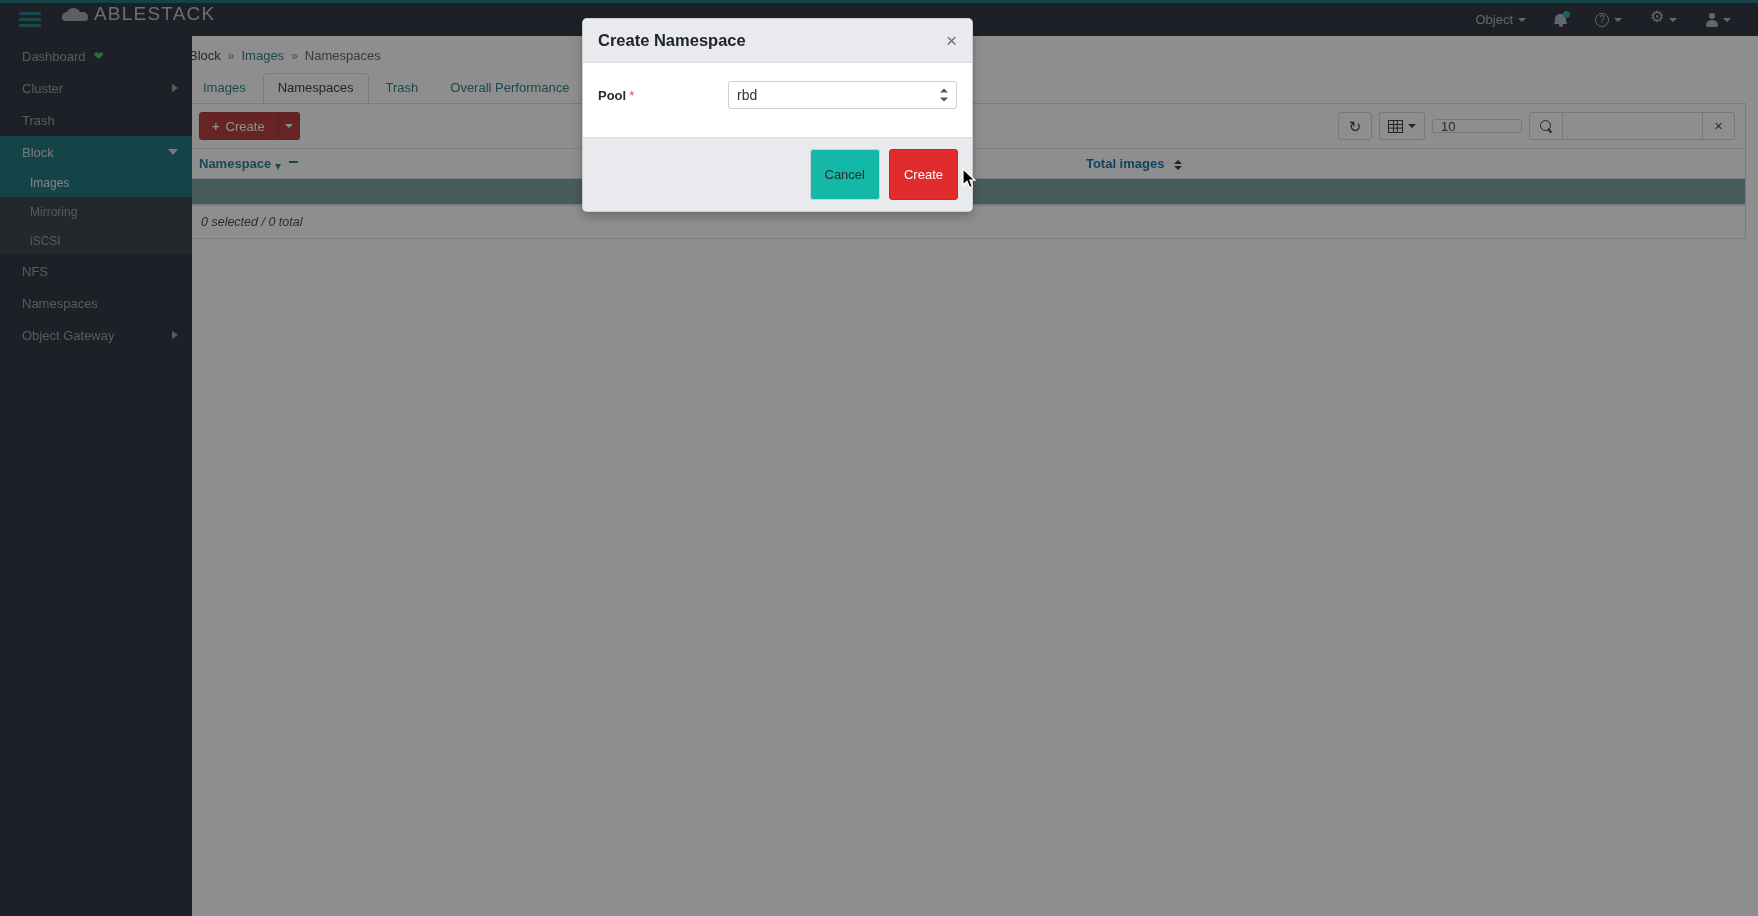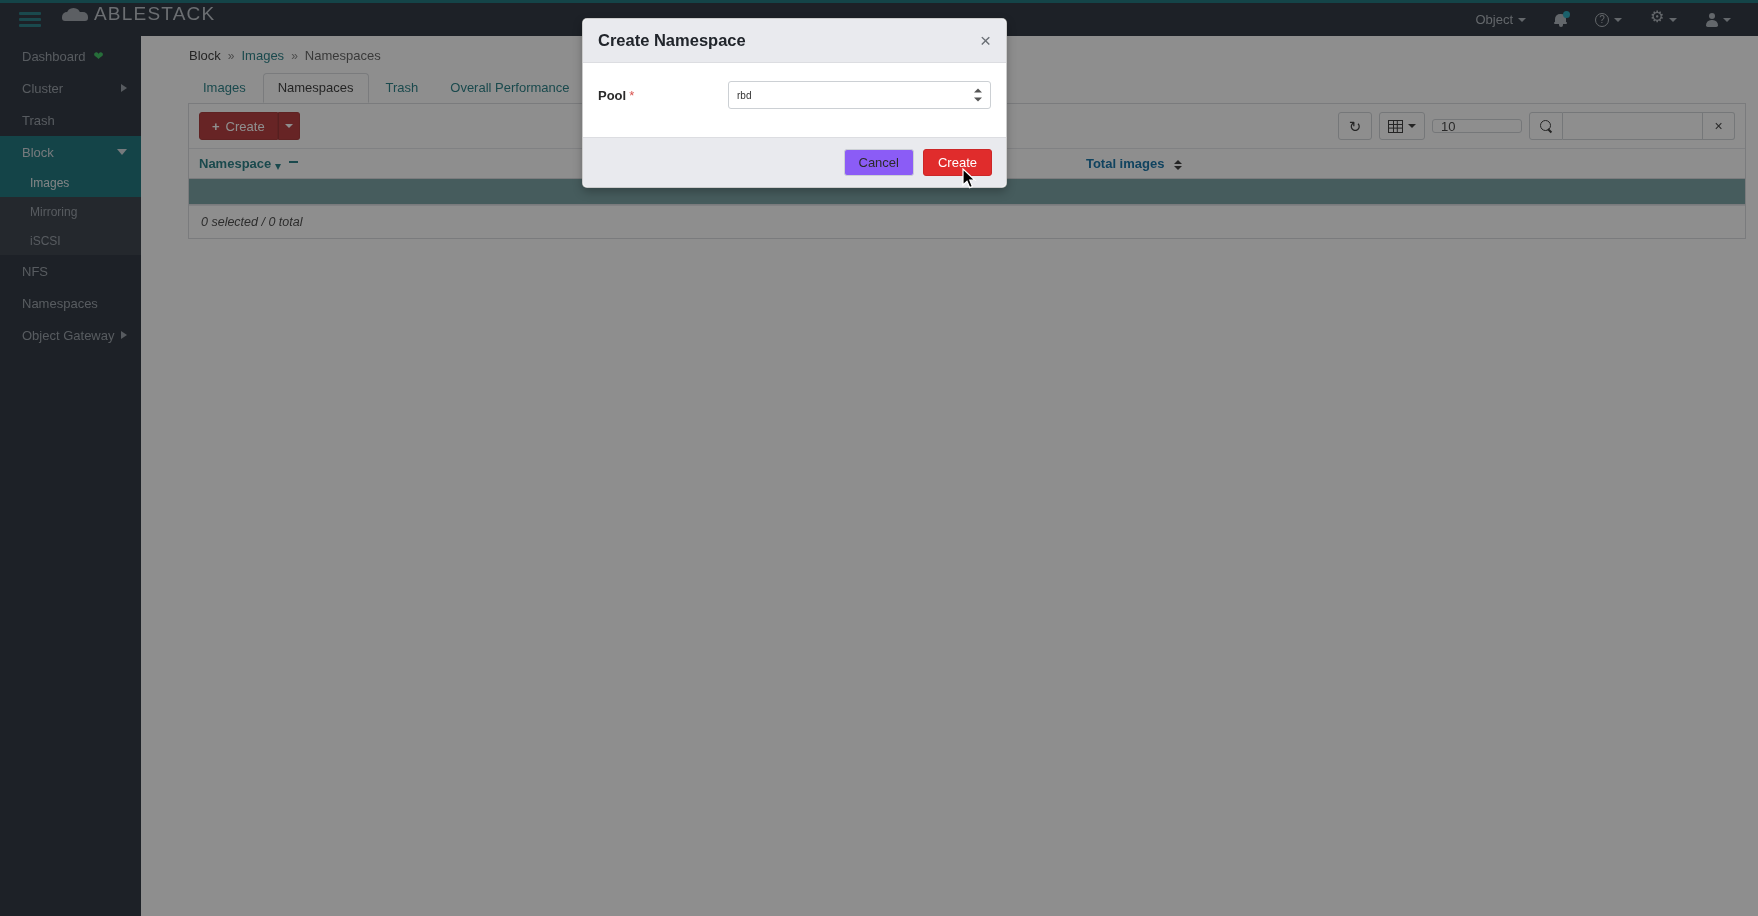--- a/index.html
+++ b/index.html
@@ -112,21 +112,21 @@
   }
   .usericon::after {
     content: ""; position: absolute; left: 0.5px; top: 7px;
     width: 12px; height: 7px; background: #a9b0b8;
     border-radius: 6px 6px 2px 2px;
   }
 
   
   #sidebar {
     position: absolute; top: 36px; left: 0;
-    width: 141px; height: 880px;
+    width: 192px; height: 880px;
     background: #1d2530;
     z-index: 30;
   }
   .nav-item {
     height: 32px; display: flex; align-items: center;
     padding: 0 14px 0 22px;
     color: #9199a2; font-size: 13px;
     cursor: pointer; position: relative;
   }
   .nav-item.active-parent {
@@ -348,21 +348,21 @@
 
   
   #overlay {
     position: absolute; top: 0; left: 0;
     width: 1758px; height: 916px;
     background: rgba(30,30,30,0.5);
     z-index: 50;
   }
   #modal {
     position: absolute; left: 582px; top: 18px;
-    width: 425px;
+    width: 391px;
     background: #fff;
     border: 1px solid rgba(0,0,0,0.2);
     border-radius: 5px;
     box-shadow: 0 4px 10px rgba(0,0,0,0.25);
     z-index: 60;
   }
   #modal-header {
     background: #e9eaee; border-bottom: 1px solid #dcdde1;
     border-radius: 5px 5px 0 0;
     padding: 12px 15px; display: flex; align-items: center;
@@ -384,21 +384,21 @@
     width: 130px; text-align: left; padding-right: 14px;
     font-size: 13px; font-weight: bold; color: #2b2b2b;
   }
   .req { color: #d9534f; font-weight: normal; margin-left: 3px; }
   .select-wrap {
     position: relative; flex: 1;
   }
   select.form-ctrl {
     width: 100%; height: 28px;
     border: 1px solid #ccd0d4; border-radius: 3px;
-    font-size: 10px; padding: 0 24px 0 8px; color: #333;
+    font-size: 14px; padding: 0 24px 0 8px; color: #333;
     background: #fff; outline: none;
     -webkit-appearance: none; appearance: none;
     font-family: "Liberation Sans", sans-serif;
   }
   .sel-arrows {
     position: absolute; right: 8px; top: 50%;
     transform: translateY(-50%);
     width: 9px; height: 13px; pointer-events: none;
   }
   .sel-arrows::before {
@@ -427,22 +427,22 @@
     color: #28a745; font-size: 15px; font-weight: bold;
     line-height: 1; pointer-events: none;
   }
   #modal-footer {
     background: #e9eaee; border-top: 1px solid #dcdde1;
     border-radius: 0 0 5px 5px;
     padding: 11px 14px; display: flex;
     justify-content: flex-end; gap: 9px;
   }
   .btn-cancel {
-    background: #8b5cf6; border: 1px solid #ccd0d4;
-    border-radius: 3px; padding: 5px 14px;
+    background: #14b8a6; border: 1px solid #ccd0d4;
+    border-radius: 3px; padding: 17px 14px;
     font-size: 13px; color: #2b2b2b; cursor: pointer;
     font-family: "Liberation Sans", sans-serif;
   }
   .btn-submit {
     background: #e02c2c; border: 1px solid #cc2727;
     border-radius: 3px; padding: 5px 14px;
     font-size: 13px; color: #fff; cursor: pointer;
     font-family: "Liberation Sans", sans-serif;
   }
   #cursor-arrow {

